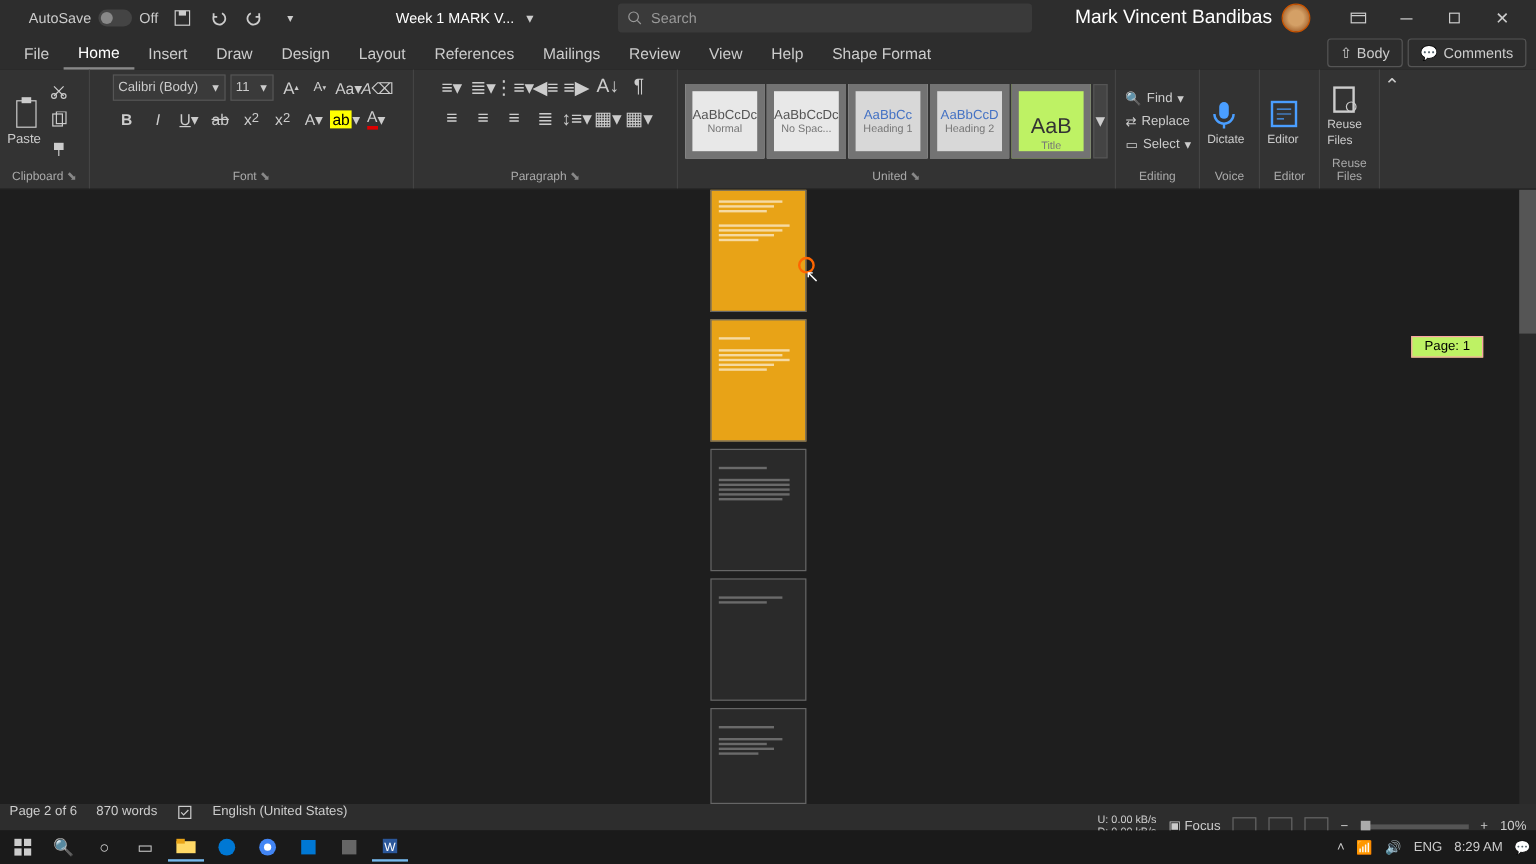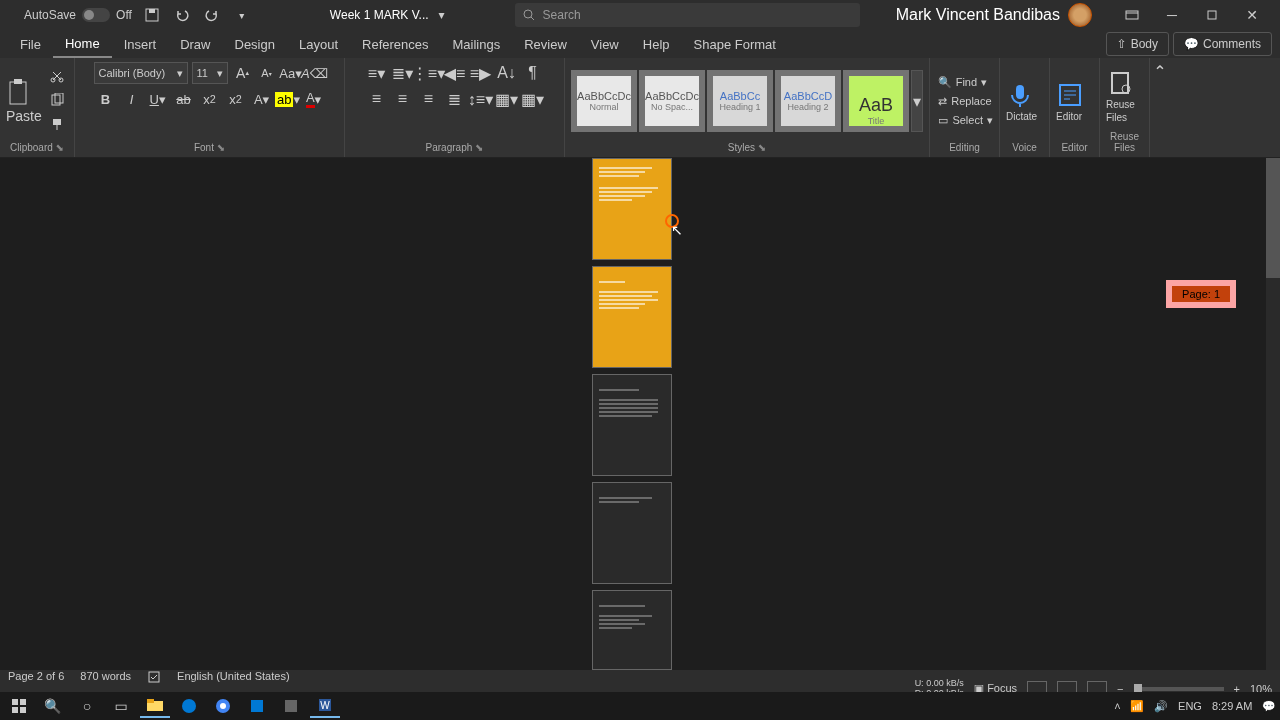--- a/index.html
+++ b/index.html
@@ -27,21 +27,21 @@
 .tab-right { margin-left: auto; display: flex; gap: 4px; align-items: center; }
 .share-btn, .comments-btn { padding: 4px 10px; border: 1px solid #555; border-radius: 3px; font-size: 12px; display: flex; align-items: center; gap: 4px; }
 
 
 .ribbon { height: 100px; background: #333; display: flex; border-bottom: 1px solid #222; }
 .ribbon-group { border-right: 1px solid #444; display: flex; flex-direction: column; justify-content: space-between; padding: 4px 6px 2px; position: relative; }
 .ribbon-group-label { font-size: 10px; color: #aaa; text-align: center; padding: 2px 0; }
 .ribbon-body { flex: 1; display: flex; align-items: center; gap: 4px; }
 
 .clipboard-group { width: 75px; }
-.paste-btn { display: flex; flex-direction: column; align-items: flex-start; color: #ccc; font-size: 14px; gap: 2px; }
+.paste-btn { display: flex; flex-direction: column; align-items: flex-end; color: #ccc; font-size: 11px; gap: 2px; }
 .clip-side { display: flex; flex-direction: column; gap: 8px; margin-left: 4px; }
 .clip-icon { width: 16px; height: 16px; }
 
 .font-group { width: 270px; }
 .font-row { display: flex; gap: 4px; align-items: center; }
 .font-name { width: 94px; height: 22px; background: #3a3a3a; border: 1px solid #555; color: #ccc; font-size: 11px; padding: 0 4px; display: flex; align-items: center; justify-content: space-between; }
 .font-size { width: 36px; height: 22px; background: #3a3a3a; border: 1px solid #555; color: #ccc; font-size: 11px; padding: 0 4px; display: flex; align-items: center; justify-content: space-between; }
 .font-btns { display: flex; gap: 2px; }
 .fbtn { width: 22px; height: 22px; display: flex; align-items: center; justify-content: center; color: #ccc; font-size: 13px; }
 .font-col { display: flex; flex-direction: column; gap: 4px; }
@@ -80,21 +80,21 @@
 .page-thumb.dark { background: #2a2a2a; }
 .thumb-lines { padding: 8px 6px; display: flex; flex-direction: column; gap: 2px; }
 .line { height: 2px; background: rgba(255,255,255,0.6); }
 .line.dark { background: rgba(255,255,255,0.3); }
 .line.w90 { width: 90%; } .line.w80 { width: 80%; } .line.w70 { width: 70%; } .line.w60 { width: 60%; } .line.w50 { width: 50%; } .line.w40 { width: 40%; }
 
 .cursor-indicator { position: absolute; top: 55px; left: 72px; width: 18px; height: 18px; }
 .cursor-ring { width: 14px; height: 14px; border: 2px solid #ff6600; border-radius: 50%; position: absolute; top: 0; left: 0; }
 .cursor-arrow { position: absolute; top: 8px; left: 6px; font-size: 14px; color: #fff; }
 
-.page-tooltip { position: absolute; right: 44px; top: 122px; background: #c2410c; color: #000; padding: 2px 10px; font-size: 11px; border: 6px solid #fca5a5; }
+.page-tooltip { position: absolute; right: 44px; top: 122px; background: #bef264; color: #000; padding: 2px 10px; font-size: 11px; border: 1px solid #fca5a5; }
 
 .vscroll { position: absolute; right: 0; top: 0; bottom: 0; width: 14px; background: #2a2a2a; }
 .vscroll-thumb { position: absolute; top: 0; width: 14px; height: 120px; background: #555; }
 
 
 .statusbar { position: absolute; bottom: 28px; left: 0; right: 0; height: 22px; background: #2d2d2d; display: flex; padding: 0 8px; color: #ccc; font-size: 11px; gap: 16px; }
 .status-right { margin-left: auto; display: flex; align-items: center; gap: 10px; margin-top: 15px; }
 .net-stats { display: flex; flex-direction: column; font-size: 9px; line-height: 1; gap: 1px; }
 .zoom-slider { width: 90px; height: 4px; background: #555; position: relative; }
 .zoom-thumb { position: absolute; left: 0; top: -3px; width: 8px; height: 10px; background: #aaa; }
@@ -311,21 +311,21 @@
             <span class="style-preview" style="color:#4472c4;">AaBbCcD</span>
             <span class="style-label">Heading 2</span>
           </div>
         <div class="style-item title">
             <span>AaB</span>
             <span class="style-label">Title</span>
           </div>
         <div class="style-dropdown">▾</div>
       </div>
     </div>
-    <div class="ribbon-group-label"><span>Styles</span> <span class="launcher">⬊</span></div>
+    <div class="ribbon-group-label"><span>United</span> <span class="launcher">⬊</span></div>
   </div>
 
   <div class="ribbon-group editing-group">
     <div class="ribbon-body">
       <div class="edit-col">
         <div class="edit-item"><span>🔍</span><span>Find</span>▾</div>
         <div class="edit-item">
             <span>⇄</span>
             <span>Replace</span>
           </div>

